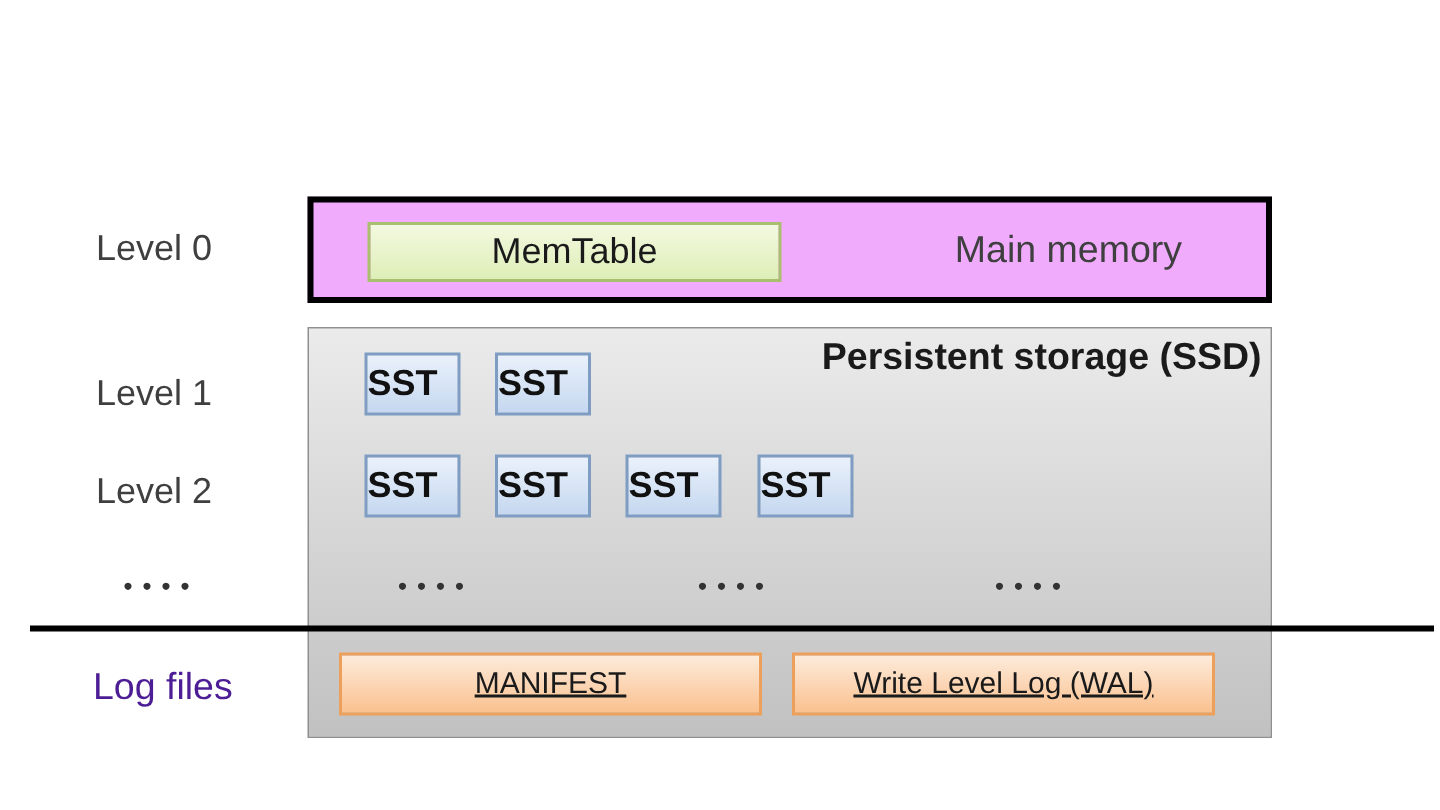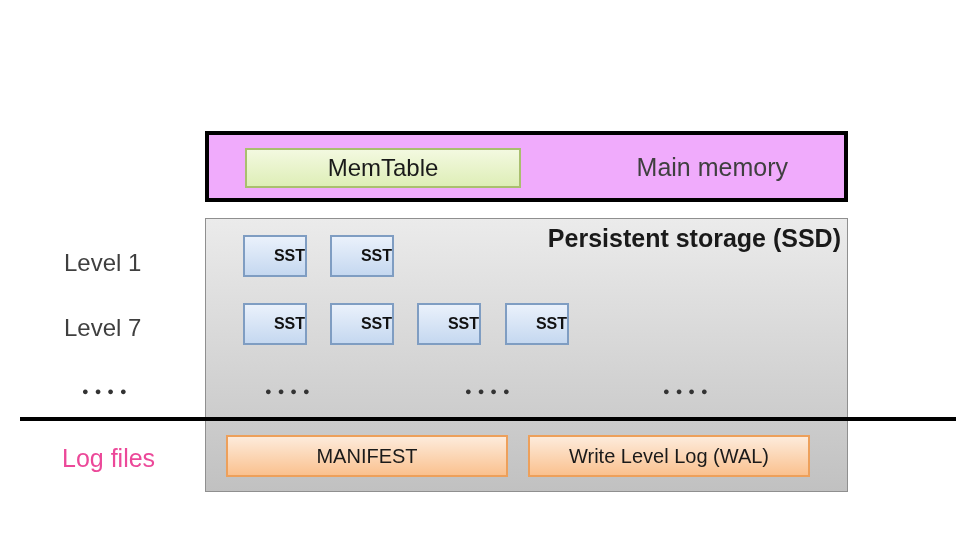--- a/index.html
+++ b/index.html
@@ -10,21 +10,21 @@
   .title {
     position:absolute; top:42px; left:0; width:100%;
     text-align:center; font-size:40px; color:#274E6D;
   }
   .left-label {
     position:absolute; left:64px; font-size:24px; color:#3F3F3F;
     line-height:28px; white-space:nowrap;
   }
   .log-files {
     position:absolute; left:62px; top:444px; font-size:25px;
-    color:#ec4899; line-height:28px; white-space:nowrap;
+    color:#4c1d95; line-height:28px; white-space:nowrap;
   }
   .mem-box {
     position:absolute; left:205px; top:131px; width:635px; height:63px;
     background:#f0abfc; border:4px solid #000000;
   }
   .memtable {
     position:absolute; left:36px; top:13px; width:272px; height:36px;
     background:linear-gradient(#F3F9E0,#DEEEB7);
     border:2px solid #A9BF6E;
     text-align:center; line-height:36px; font-size:24px; color:#1A1A1A;
@@ -40,46 +40,48 @@
     font-weight:bold;
   }
   .storage-label {
     position:absolute; right:6px; top:5px; font-size:25px; color:#1A1A1A;
     white-space:nowrap;
   }
   .sst {
     position:absolute; width:60px; height:38px;
     background:linear-gradient(#EAF1FB,#C5D8F0);
     border:2px solid #7F9DC2;
-    text-align:right; line-height:38px; font-size:16px; color:#111;
+    text-align:left; line-height:38px; font-size:24px; color:#111;
   }
   .dots {
     position:absolute; top:385px; font-size:11px; letter-spacing:6px;
     color:#333333; white-space:nowrap;
   }
   .hline {
     position:absolute; left:20px; top:417px; width:936px; height:4px;
     background:#000000;
   }
   .log-box {
     position:absolute; top:435px; width:278px; height:38px;
     background:linear-gradient(#FDEBDB,#FAC18F);
     border:2px solid #EDA05B;
     text-align:center; line-height:38px; font-size:20px; color:#1A1A1A;
     white-space:nowrap;
+    text-decoration:underline;
   }
 </style>
 </head>
 <body>
 
 <div class="slide">
 
 
+  <div class="left-label" style="top:152px">Level 0</div>
   <div class="left-label" style="top:249px">Level 1</div>
-  <div class="left-label" style="top:314px">Level 7</div>
+  <div class="left-label" style="top:314px">Level 2</div>
   <div class="log-files">Log files</div>
 
   <div class="mem-box">
     <div class="memtable">
       <span>MemTable</span>
     </div>
     <div class="main-memory-label">Main memory</div>
   </div>
 
   <div class="storage-box">

